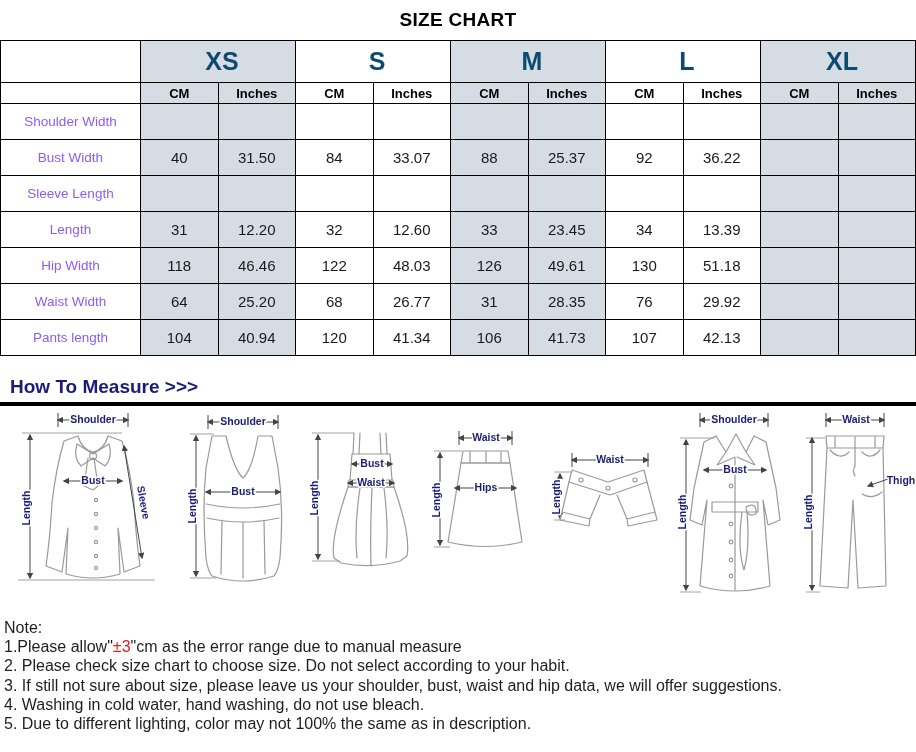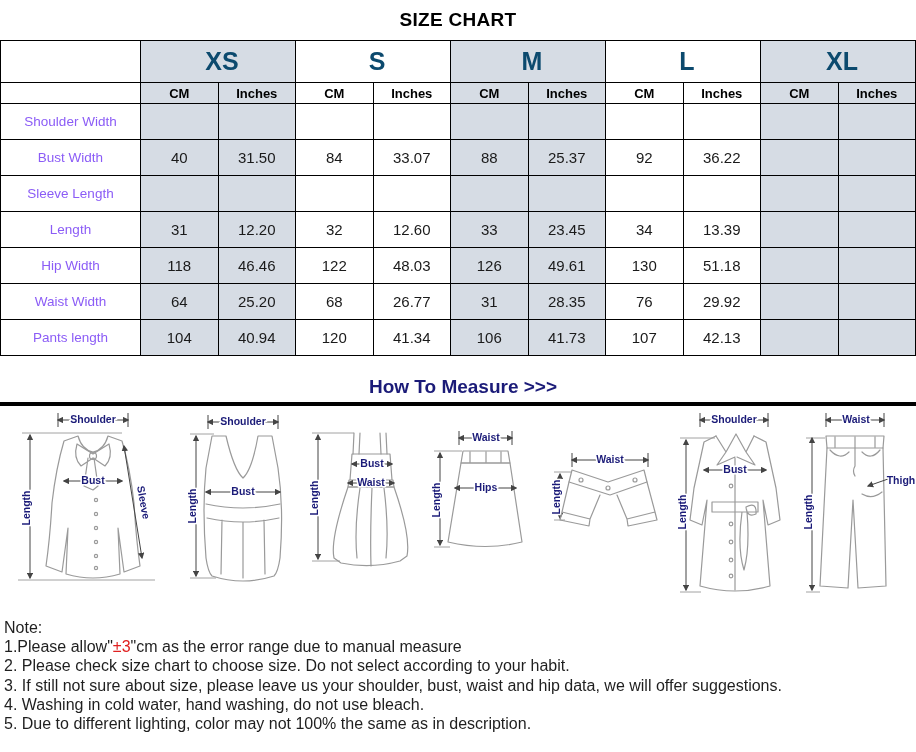--- a/index.html
+++ b/index.html
@@ -12,21 +12,21 @@
   table.size-chart { border-collapse: collapse; width: 916px; table-layout: fixed; }
   .size-chart th, .size-chart td { border: 1px solid #000; text-align: center; vertical-align: middle; padding: 0; }
   .size-chart col.c-label { width: 140px; }
   .size-chart tr.size-row th { height: 42px; font-size: 25px; font-weight: bold; color: #0c4a6e; padding-left: 8px; }
   .size-chart tr.unit-row th { height: 21px; font-size: 13px; font-weight: bold; color: #000; }
   .size-chart tbody td { height: 36px; font-size: 15px; color: #1a1a1a; }
   .size-chart td.lbl { font-size: 13.5px; color: #8b5cf6; }
   .size-chart .sh { background: #d6dce4; }
   .size-chart .corner { background: #fff; }
 
-  .measure-head { margin: 20px 0 0 10px; font-size: 19px; font-weight: bold; color: #1b1b78; text-align: center; }
+  .measure-head { margin: 20px 0 0 10px; font-size: 19px; font-weight: bold; color: #1b1b78; }
   .measure-rule { height: 4px; background: #000; margin-top: 4px; width: 916px; }
 
   svg.diagrams { display: block; margin-top: 2px; }
   .g  { fill: none; stroke: #9a9a9a; stroke-width: 1.2; stroke-linejoin: round; stroke-linecap: round; }
   .ml { stroke: #444; stroke-width: 1; fill: none; }
   .gd { stroke: #8a8a8a; stroke-width: 0.8; fill: none; }
   .mlabel { font-family: "Liberation Sans", sans-serif; font-size: 10.5px; font-weight: bold;
             fill: #1b1b78; text-anchor: middle; paint-order: stroke; stroke: #ffffff; stroke-width: 3px; }
 
   .notes { margin: 6px 0 0 4px; font-size: 16px; color: #1f1f1f; line-height: 19.2px; }

